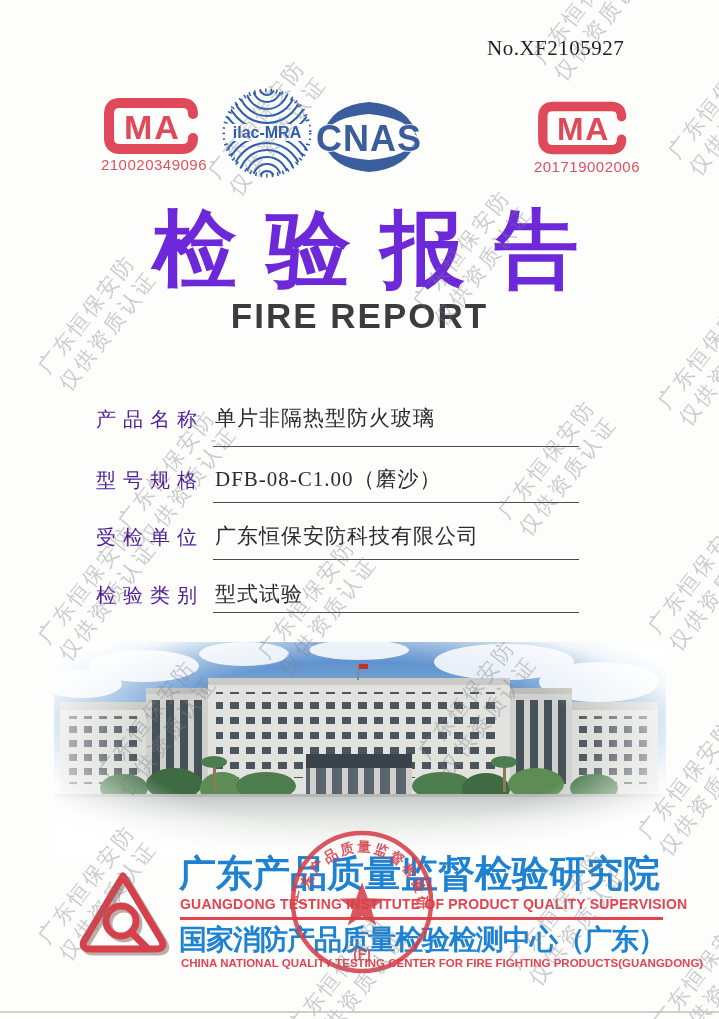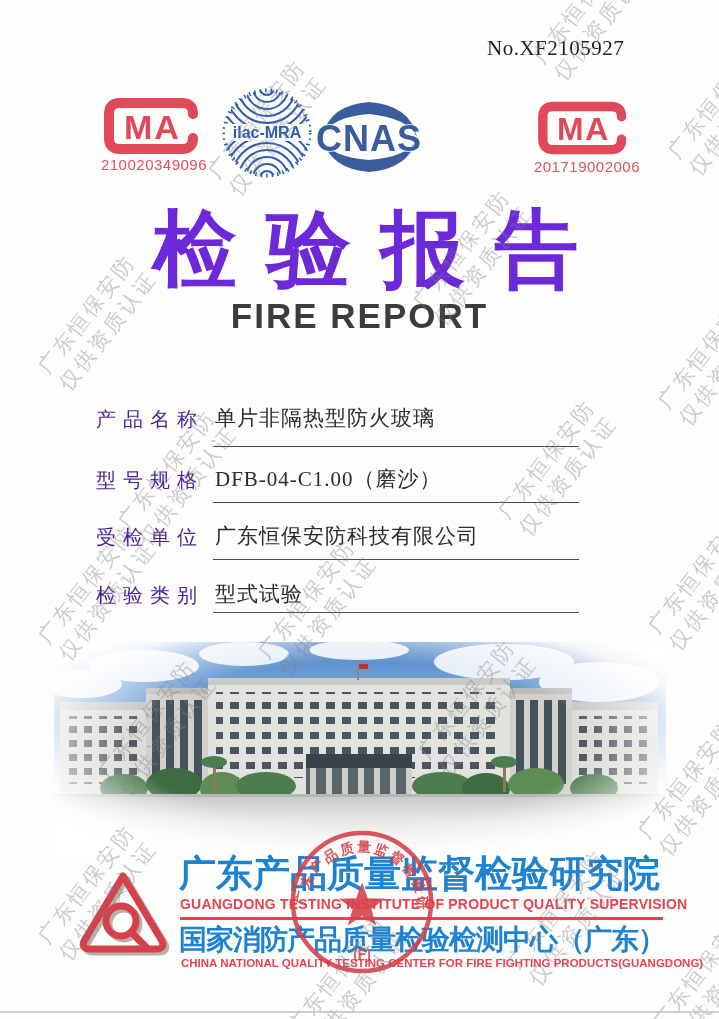--- a/index.html
+++ b/index.html
@@ -123,21 +123,21 @@
   <div class="cma-num" style="left:528px;top:158px">201719002006</div>
 
   <div class="title-cn">检验报告</div>
   <div class="title-en">FIRE REPORT</div>
 
   <div class="f-label" style="top:406px">产 品 名 称</div>
   <div class="f-value" style="top:404px">单片非隔热型防火玻璃</div>
   <div class="f-line" style="top:446px"></div>
 
   <div class="f-label" style="top:467px">型 号 规 格</div>
-  <div class="f-value" style="top:465px">DFB-04-C1.00（磨沙）</div>
+  <div class="f-value" style="top:465px">DFB-08-C1.00（磨沙）</div>
   <div class="f-line" style="top:502px"></div>
 
   <div class="f-label" style="top:524px">受 检 单 位</div>
   <div class="f-value" style="top:522px">广东恒保安防科技有限公司</div>
   <div class="f-line" style="top:559px"></div>
 
   <div class="f-label" style="top:582px">检 验 类 别</div>
   <div class="f-value" style="top:580px">型式试验</div>
   <div class="f-line" style="top:612px"></div>
 

